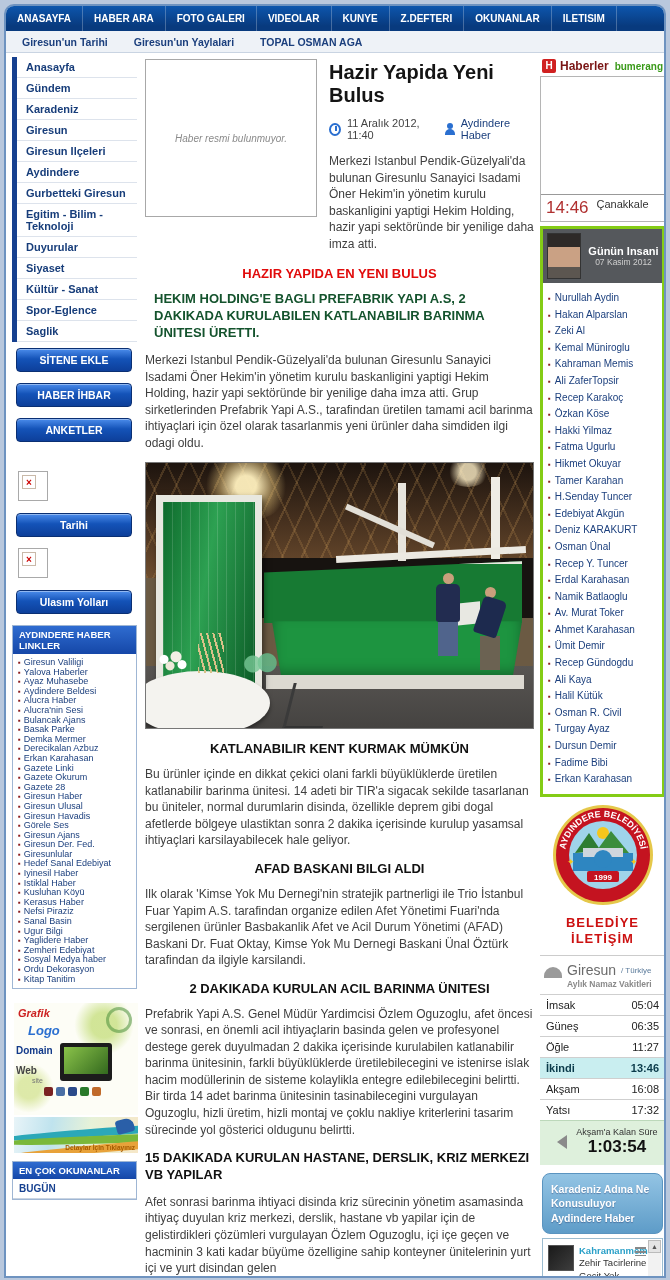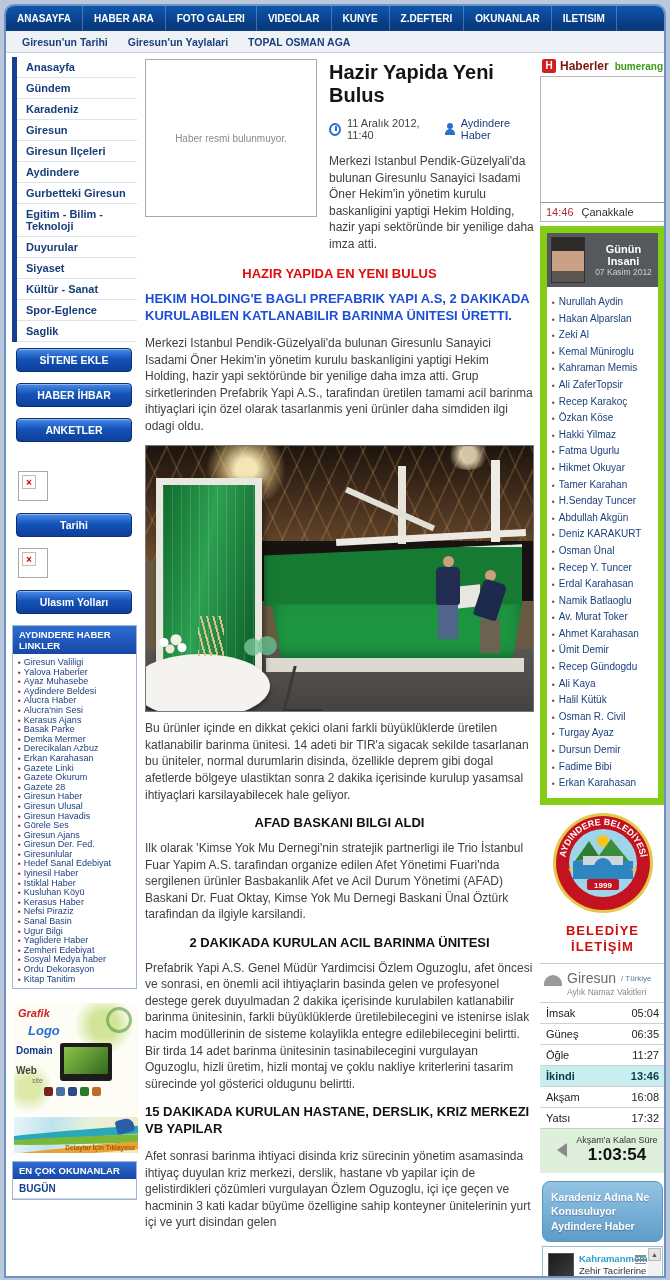--- a/index.html
+++ b/index.html
@@ -7,21 +7,21 @@
     font-family:"Liberation Sans", sans-serif; }
   .page { position:absolute; left:4px; top:4px; width:662px; height:1274px;
     background:#fff; border:2px solid #6e93c0; border-radius:10px 10px 0 0; overflow:hidden; }
 
   
   .topnav { height:25px; display:flex; align-items:stretch;
     background:linear-gradient(180deg,#0d56ad,#083a7e 80%); }
   .topnav .tn { color:#fff; font-size:10px; font-weight:bold; padding:0 11px;
     display:flex; align-items:center; border-right:1px solid rgba(255,255,255,.25); cursor:pointer; }
   .subnav { height:22px; background:#eef2f7; border-bottom:1px solid #c9d4e2;
-    display:flex; align-items:center; gap:20px; padding-left:16px; }
+    display:flex; align-items:center; gap:26px; padding-left:16px; }
   .subnav .sn { color:#1b3f7d; font-size:10.5px; font-weight:bold; cursor:pointer; }
 
   .cols { display:flex; align-items:flex-start; }
   .col-left { width:133px; padding:4px 2px 0 6px; }
   .col-main { width:402px; padding:2px 6px 0 6px; }
   .col-right { width:127px; padding:4px 2px 0 0; }
 
   
   .menu { border-left:5px solid #16408f; margin-bottom:6px; background:#fff; }
   .menu .mi { font-size:11px; font-weight:bold; color:#173d7a; padding:4px 2px 4px 9px;
@@ -70,30 +70,30 @@
   .crumbs .sep { color:#777; font-weight:normal; padding:0 3px; }
   .crumbs a { color:#1b57c4; text-decoration:none; cursor:pointer; }
   .fontbtns { display:flex; gap:2px; }
   .fontbtns .fb { width:14px; height:13px; border:1px solid #9fb0c5; background:#f3f6fa; color:#1b57c4;
     font-size:8px; line-height:12px; text-align:center; font-weight:bold; cursor:pointer; }
 
   
   .arthead { display:flex; margin-top:4px; }
   .imgph { width:172px; height:158px; border:1px solid #a8a8a8; flex:none;
     display:flex; align-items:center; justify-content:center; text-align:center;
-    color:#8a8a8a; font-size:10px; line-height:1.5; padding:8px; }
+    color:#8a8a8a; font-size:10px; line-height:1.5; padding:8px;font-style:italic; }
   .artmeta { padding-left:12px; }
   .arttitle { font-size:20px; font-weight:bold; color:#141414; margin:2px 0 10px 0; }
   .metarow { display:flex; align-items:center; gap:6px; margin-bottom:12px; }
   .metarow .dt { font-size:11px; color:#444; }
   .metarow .au { font-size:11px; color:#1b3f7d; }
   .lead { font-size:12px; color:#3f3f3f; line-height:1.38; }
 
   .h-red { color:#e10b0b; font-size:13px; font-weight:bold; text-align:center; margin:14px 0 10px 0; }
-  .h-sub { color:#1d4ed8; font-size:13px; font-weight:bold; margin:0 0 10px 0; line-height:1.3; }
+  .h-sub { color:#14532d; font-size:13px; font-weight:bold; margin:0 0 10px 9px; line-height:1.3; }
   .para { font-size:12px; color:#3f3f3f; line-height:1.38; margin-bottom:11px; }
   .h2c { font-size:13px; font-weight:bold; color:#111; text-align:center; margin:12px 0 10px 0; }
   .h2l { font-size:13px; font-weight:bold; color:#111; text-align:left; margin:12px 0 10px 0; line-height:1.3; }
 
   
   .photo { position:relative; width:389px; height:267px; border:1px solid #777; margin:4px 0 8px 0;
     overflow:hidden; background:#6b5a43; }
   .ph-ceiling { position:absolute; left:0; top:0; right:0; height:115px;
     background:linear-gradient(180deg,#1d140e,#4a3320 55%,#6e4e2f);}
   .ph-truss { position:absolute; left:0; top:0; right:0; height:115px;
@@ -144,43 +144,43 @@
 
   
   .r-head { display:flex; align-items:center; gap:4px; padding:2px 2px 3px 2px; }
   .r-h { width:14px; height:14px; background:#d02020; color:#fff; border-radius:2px;
     font-size:10px; font-weight:bold; text-align:center; line-height:14px; }
   .r-haberler { color:#7a1515; font-weight:bold; font-size:12px; flex:1; }
   .r-bumerang { color:#3a9a1a; font-weight:bold; font-size:10px; }
   .r-widget { border:1px solid #b5b5b5; height:146px; background:#fff; position:relative; margin-bottom:4px; }
   .r-widget .wrow { position:absolute; left:0; right:0; bottom:0; border-top:1px solid #999;
     padding:3px 5px; display:flex; gap:8px; }
-  .r-widget .wtime { color:#b03030; font-size:11px; }
+  .r-widget .wtime { color:#b03030; font-size:17px; }
   .r-widget .wcity { color:#333; font-size:11px; }
 
-  .gunun { border:7px solid #84cc16; background:#fff; margin-bottom:2px; }
+  .gunun { border:3px solid #84cc16; background:#fff; margin-bottom:2px; }
   .gunun-hd { background:#55585c; height:54px; display:flex; align-items:center; }
   .gi-photo { width:34px; height:46px; margin:4px; background:linear-gradient(180deg,#2e2a28 0 30%, #caa184 30% 75%, #5c5650 75%); border:1px solid #333; flex:none; }
   .gi-txt { flex:1; text-align:center; }
   .gi-title { color:#fff; font-size:11px; font-weight:bold; }
   .gi-date { color:#cfcfcf; font-size:8.5px; }
   .names { padding:7px 3px 6px 5px; }
   .names .nm { font-size:10px; line-height:15.6px; color:#1b3f7d; cursor:pointer; white-space:nowrap; }
   .names .nm::before { content:"▪"; color:#8b2020; margin-right:4px; font-size:8px; }
 
   .sealwrap { text-align:center; padding:4px 0 2px 0; }
   .belediye { text-align:center; color:#cc1111; font-weight:bold; font-size:13px;
     letter-spacing:1px; line-height:1.25; margin:2px 0 8px 0; cursor:pointer; }
 
   .prayer { border-top:1px solid #ccc; }
   .pr-head { display:flex; align-items:center; gap:5px; padding:6px 4px 1px 4px; }
   .mosque { width:18px; height:11px; background:#9a9a9a; border-radius:9px 9px 0 0; margin-top:4px; }
   .pr-city { color:#6b6b6b; font-size:14px; }
   .pr-cty { color:#5a7a9a; font-size:8px; }
-  .pr-sub { color:#8a8a8a; font-size:8.5px; padding:0 4px 5px 27px; }
+  .pr-sub { color:#8a8a8a; font-size:8.5px; padding:0 4px 5px 27px;font-weight:bold; }
   .pr-row { display:flex; justify-content:space-between; padding:4px 6px;
     border-top:1px solid #cfcfcf; font-size:11px; color:#222; }
   .pr-row.hl { background:#c9eef0; font-weight:bold; color:#0a3a4a; }
   .countdown { background:#def0dc; border-top:1px solid #bcd8ba; padding:6px 4px 8px 4px;
     display:flex; align-items:center; gap:6px; }
   .spk { width:0; height:0; border:7px solid transparent; border-right:10px solid #8a8a8a;
     position:relative; margin-left:6px; }
   .cd-txt { flex:1; text-align:center; }
   .cd-label { font-size:9px; color:#333; }
   .cd-time { font-size:17px; font-weight:bold; color:#111; }
@@ -268,21 +268,21 @@
 
       <div class="linkbox">
         <div class="linkhdr">AYDINDERE HABER LINKLER</div>
         <div class="linklist">
             <div class="li-sm">Giresun Valiligi</div>
             <div class="li-sm">Yalova Haberler</div>
             <div class="li-sm">Ayaz Muhasebe</div>
             <div class="li-sm">Aydindere Beldesi</div>
             <div class="li-sm">Alucra Haber</div>
             <div class="li-sm">Alucra'nin Sesi</div>
-            <div class="li-sm">Kerasus Ajans</div>
+            <div class="li-sm">Bulancak Ajans</div>
             <div class="li-sm">Basak Parke</div>
             <div class="li-sm">Demka Mermer</div>
             <div class="li-sm">Derecikalan Azbuz</div>
             <div class="li-sm">Erkan Karahasan</div>
             <div class="li-sm">Gazete Linki</div>
             <div class="li-sm">Gazete Okurum</div>
             <div class="li-sm">Gazete 28</div>
             <div class="li-sm">Giresun Haber</div>
             <div class="li-sm">Giresun Ulusal</div>
             <div class="li-sm">Giresun Havadis</div>
@@ -388,20 +388,21 @@
             <div class="body"></div>
             <div class="legs"></div>
         </div>
         <div class="ph-table"></div>
         <div class="ph-flowers"></div>
         <div class="ph-sticks"></div>
         <div class="ph-glass"></div>
         <div class="ph-chair"></div>
       </div>
 
+      <div class="h2c">KATLANABILIR KENT KURMAK MÜMKÜN</div>
       <div class="para">Bu ürünler içinde en dikkat çekici olani farkli büyüklüklerde üretilen katlanabilir barinma ünitesi. 14 adeti bir TIR'a sigacak sekilde tasarlanan bu üniteler, normal durumlarin disinda, özellikle deprem gibi dogal afetlerde bölgeye ulastiktan sonra 2 dakika içerisinde kurulup yasamsal ihtiyaçlari karsilayabilecek hale geliyor.</div>
       <div class="h2c">AFAD BASKANI BILGI ALDI</div>
       <div class="para">Ilk olarak 'Kimse Yok Mu Dernegi'nin stratejik partnerligi ile Trio İstanbul Fuar Yapim A.S. tarafindan organize edilen Afet Yönetimi Fuari'nda sergilenen ürünler Basbakanlik Afet ve Acil Durum Yönetimi (AFAD) Baskani Dr. Fuat Oktay, Kimse Yok Mu Dernegi Baskani Ünal Öztürk tarafindan da ilgiyle karsilandi.</div>
       <div class="h2c">2 DAKIKADA KURULAN ACIL BARINMA ÜNITESI</div>
       <div class="para">Prefabrik Yapi A.S. Genel Müdür Yardimcisi Özlem Oguzoglu, afet öncesi ve sonrasi, en önemli acil ihtiyaçlarin basinda gelen ve profesyonel destege gerek duyulmadan 2 dakika içerisinde kurulabilen katlanabilir barinma ünitesinin, farkli büyüklüklerde üretilebilecegini ve istenirse islak hacim modüllerinin de sisteme kolaylikla entegre edilebilecegini belirtti. Bir tirda 14 adet barinma ünitesinin tasinabilecegini vurgulayan Oguzoglu, hizli üretim, hizli montaj ve çoklu nakliye kriterlerini tasarim sürecinde yol gösterici oldugunu belirtti.</div>
       <div class="h2l">15 DAKIKADA KURULAN HASTANE, DERSLIK, KRIZ MERKEZI VB YAPILAR</div>
       <div class="para">Afet sonrasi barinma ihtiyaci disinda kriz sürecinin yönetim asamasinda ihtiyaç duyulan kriz merkezi, derslik, hastane vb yapilar için de gelistirdikleri çözümleri vurgulayan Özlem Oguzoglu, içi içe geçen ve hacminin 3 kati kadar büyüme özelligine sahip konteyner ünitelerinin yurt içi ve yurt disindan gelen</div>
 
     </div>
 
@@ -433,21 +434,21 @@
             <div class="nm">Kemal Müniroglu</div>
             <div class="nm">Kahraman Memis</div>
             <div class="nm">Ali ZaferTopsir</div>
             <div class="nm">Recep Karakoç</div>
             <div class="nm">Özkan Köse</div>
             <div class="nm">Hakki Yilmaz</div>
             <div class="nm">Fatma Ugurlu</div>
             <div class="nm">Hikmet Okuyar</div>
             <div class="nm">Tamer Karahan</div>
             <div class="nm">H.Senday Tuncer</div>
-            <div class="nm">Abdullah Akgün</div>
+            <div class="nm">Edebiyat Akgün</div>
             <div class="nm">Deniz KARAKURT</div>
             <div class="nm">Osman Ünal</div>
             <div class="nm">Recep Y. Tuncer</div>
             <div class="nm">Erdal Karahasan</div>
             <div class="nm">Namik Batlaoglu</div>
             <div class="nm">Av. Murat Toker</div>
             <div class="nm">Ahmet Karahasan</div>
             <div class="nm">Ümit Demir</div>
             <div class="nm">Recep Gündogdu</div>
             <div class="nm">Ali Kaya</div>

